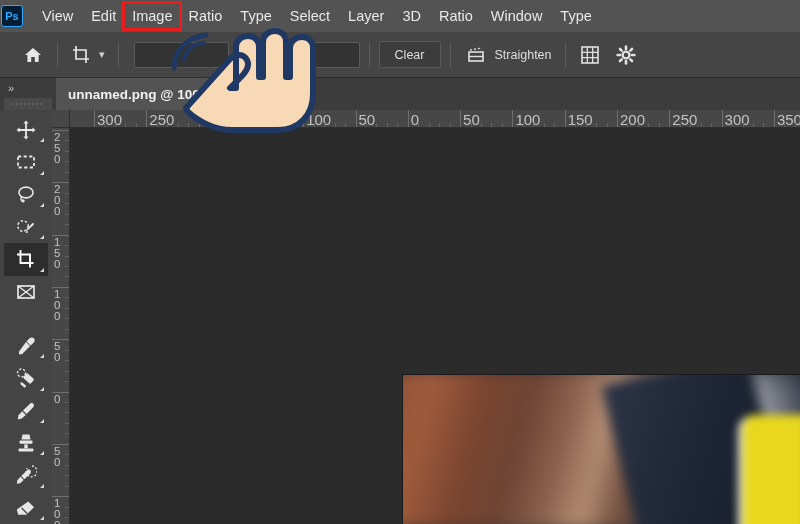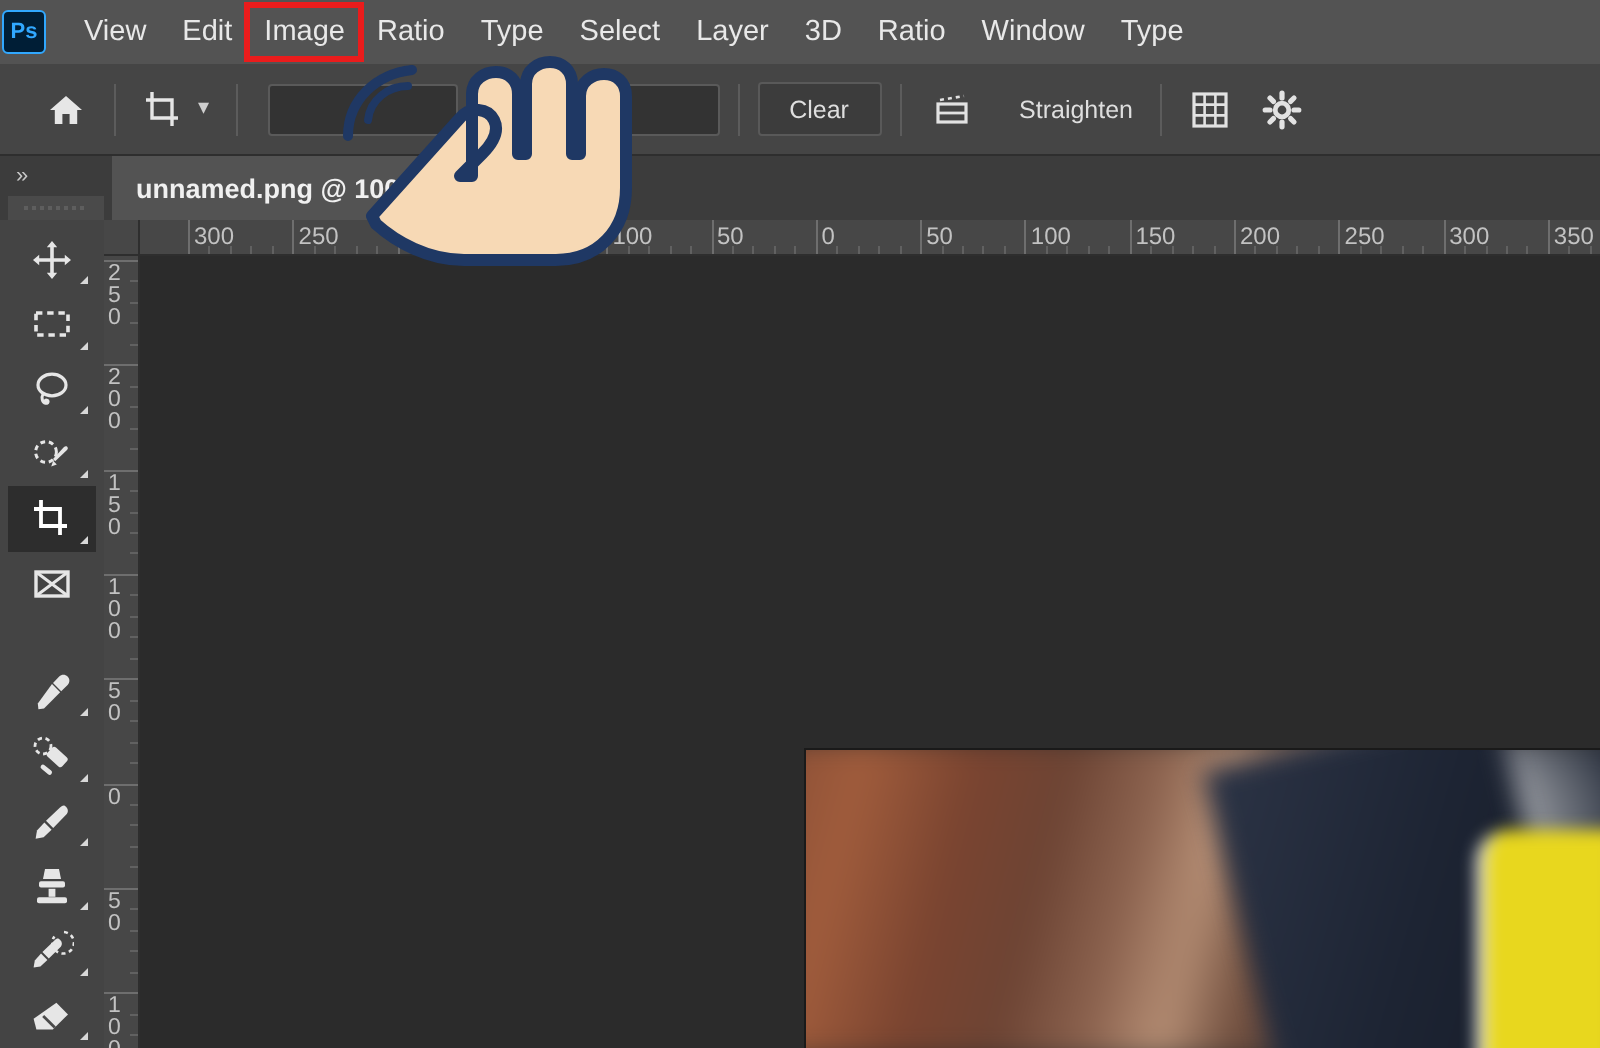--- a/index.html
+++ b/index.html
@@ -63,21 +63,21 @@
     align-items: center; justify-content: center; margin: 0 4px;
   }
   .clear-btn {
     height: 27px; min-width: 62px; background: #3C3C3C;
     border: 1px solid #595959; border-radius: 2px;
     color: #DEDEDE; font-size: 12.5px;
     display: flex; align-items: center; justify-content: center;
     padding: 0 10px;
   }
   .straighten-grp {
-    display: flex; align-items: center; gap: 22px; padding: 0 4px;
+    display: flex; align-items: center; gap: 7px; padding: 0 4px;
   }
   .straighten-grp .lbl { color: #DEDEDE; font-size: 12.5px; }
   .icon-btn {
     width: 30px; height: 30px; display: flex;
     align-items: center; justify-content: center;
   }
 
   
   .tabbar {
     position: absolute; left: 0; top: 78px; width: 800px; height: 32px;
@@ -140,21 +140,21 @@
     background: #474747; border-right: 1px solid #2E2E2E;
     overflow: hidden;
   }
   .rh-tick {
     position: absolute; top: 0; width: 1px; height: 18px; background: #6E6E6E;
   }
   .rh-minor {
     position: absolute; bottom: 0; width: 1px; height: 4px; background: #616161;
   }
   .rh-lbl {
-    position: absolute; top: 1px; color: #C2C2C2; font-size: 12px;
+    position: absolute; top: 1px; color: #C2C2C2; font-size: 15px;
     padding-left: 3px; white-space: nowrap;
   }
   .rv-tick {
     position: absolute; left: 0; height: 1px; width: 18px; background: #6E6E6E;
   }
   .rv-minor {
     position: absolute; right: 0; height: 1px; width: 4px; background: #616161;
   }
   .rv-lbl {
     position: absolute; left: 2px; color: #C2C2C2; font-size: 11.5px;

